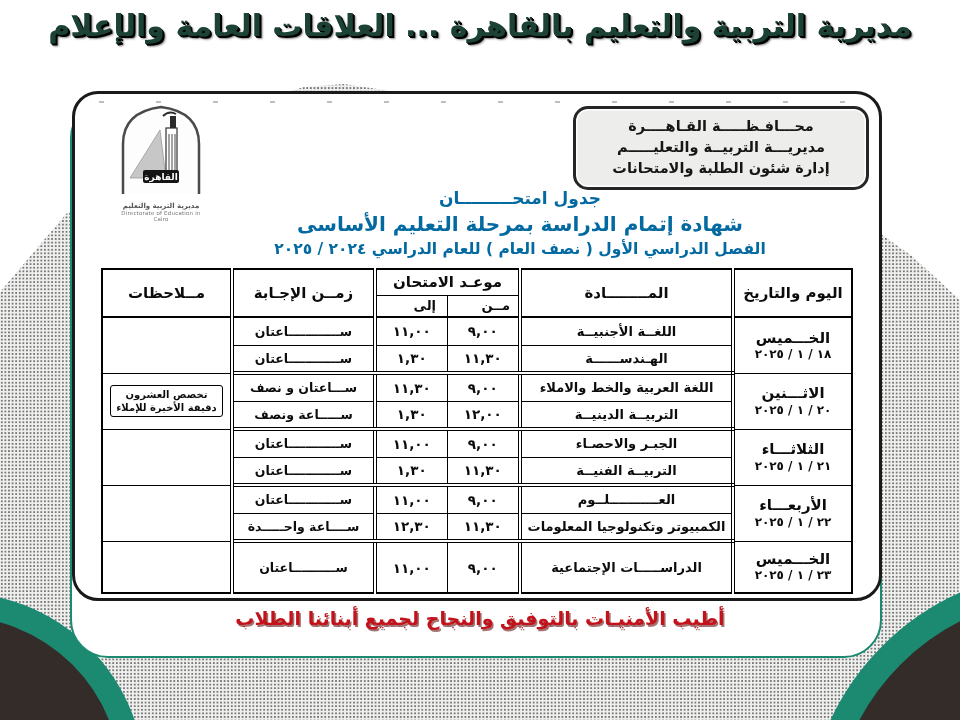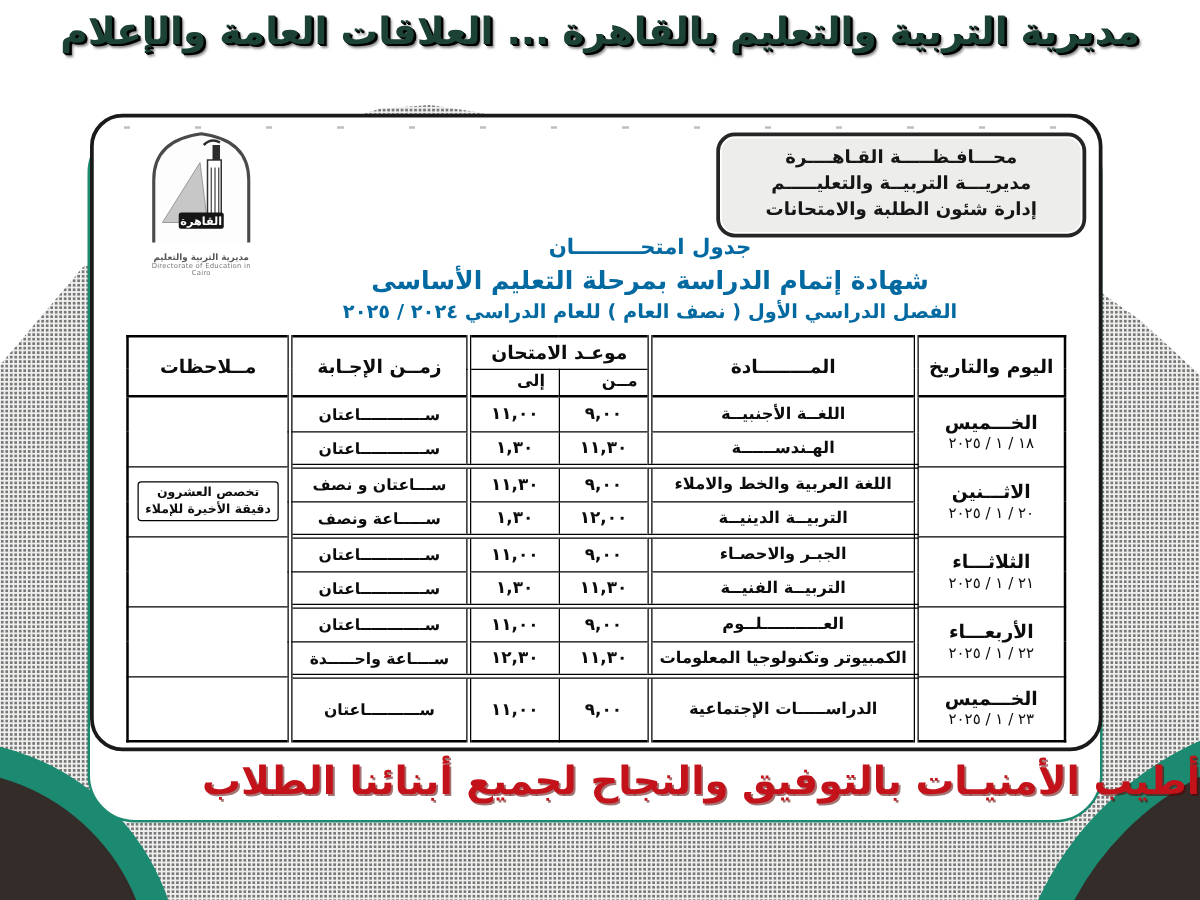--- a/index.html
+++ b/index.html
@@ -73,33 +73,33 @@
   .exam-table thead th{ font-size:15px; font-weight:bold; }
   .exam-table thead .sub{ font-size:13px;padding-left:28px; }
   .exam-table thead tr:first-child{ height:26px; }
   .exam-table thead tr:last-child{ height:22px; }
   .exam-table thead tr:last-child th, .exam-table thead th[rowspan]{ border-bottom-width:2px; }
   .exam-table tbody tr{ height:28px; }
   .exam-table tbody tr.row-thu{ height:52px; }
   .dsep{ border-right:4px double #000 !important; }
   tr.grp-end td{ border-bottom:4px double #000; }
   .day-name{ font-size:15px; font-weight:bold; line-height:1.15; }
-  .day-date{ font-size:12px; font-weight:normal; letter-spacing:1px; }
+  .day-date{ font-size:12px; font-weight:bold; letter-spacing:1px; }
   .subject-cell{ font-size:13px; font-weight:bold; }
   .time-cell{ font-size:13.5px; font-weight:bold; letter-spacing:.5px; }
   .duration-cell{ font-size:12.5px; font-weight:bold; }
   .note-box{
     border:1.5px solid #000; border-radius:3px; margin:3px 5px; padding:2px 3px;
     font-size:10px; font-weight:bold; line-height:1.3;
   }
 
   
   .footer-msg{
-    position:absolute; left:0; top:607px; width:100%; text-align:right; direction:rtl;
-    font-size:31px; font-weight:bold; color:#c3121a;
+    position:absolute; left:0; top:607px; width:100%; text-align:center; direction:rtl;
+    font-size:19px; font-weight:bold; color:#c3121a;
     text-shadow:1.5px 1.5px 0 rgba(90,0,0,.55);
   }
 </style>
 </head>
 <body>
 
 <div class="stage">
 
   <div class="halftone"></div>
   <div class="corner-circle corner-bl"></div>

